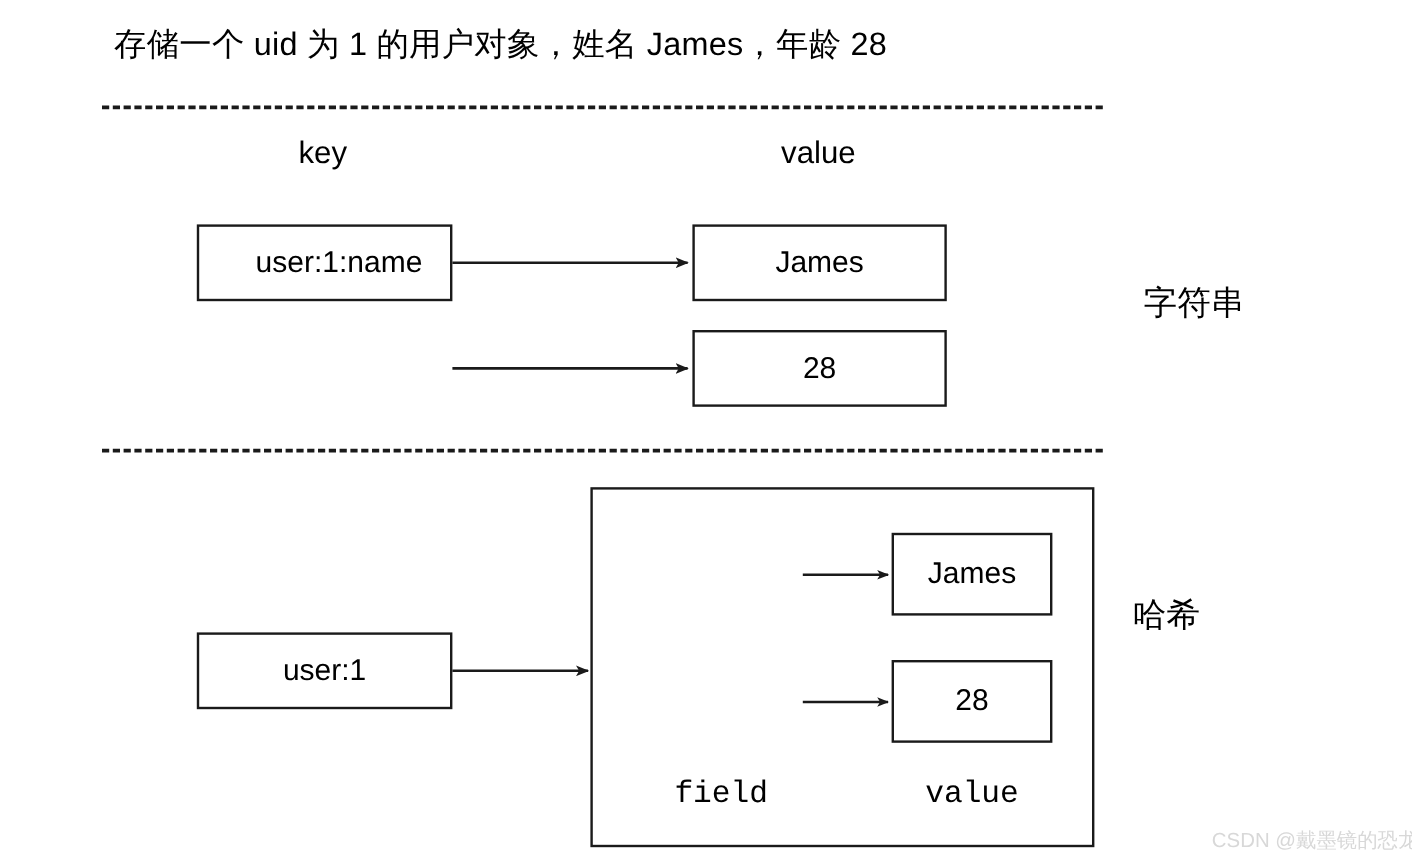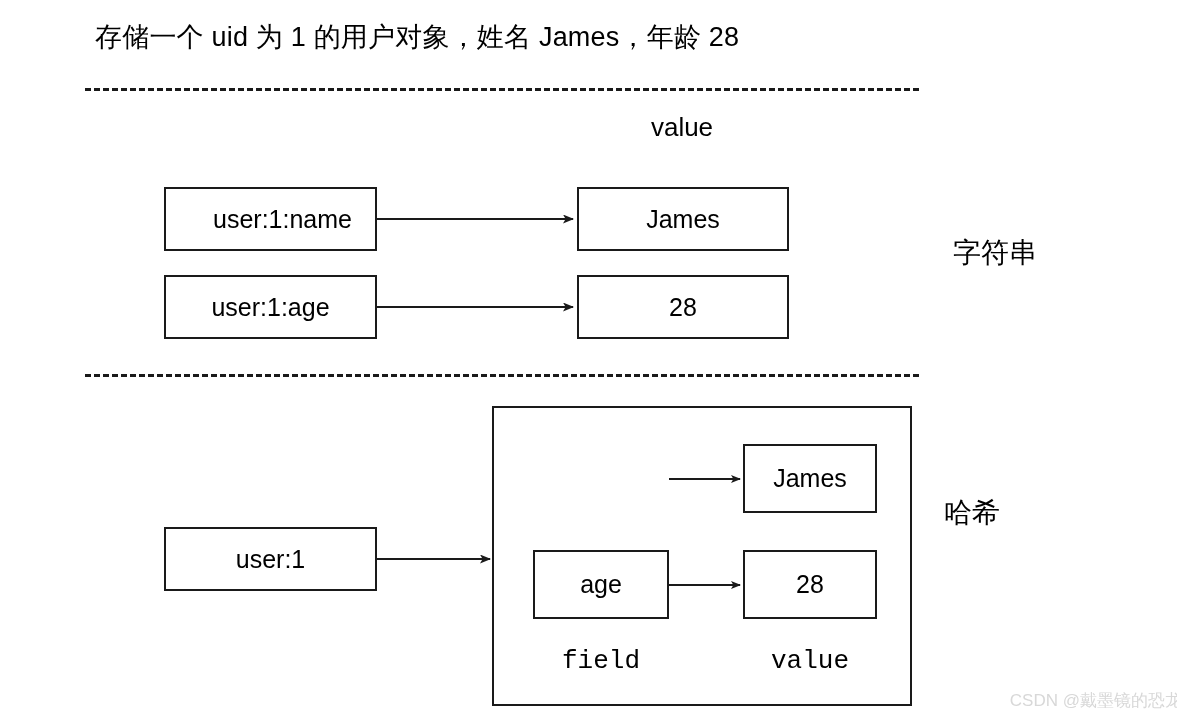--- a/index.html
+++ b/index.html
@@ -145,36 +145,35 @@
 </head>
 <body>
 
 <div class="canvas">
 
   <div class="title">存储一个 uid 为 1 的用户对象，姓名 James，年龄 28</div>
 
   <div class="divider top"></div>
   <div class="divider mid"></div>
 
+  <div class="col-head key">key</div>
   <div class="col-head value">value</div>
 
   <div class="box k-name">user:1:name</div>
   <div class="box v-name">James</div>
-  <div class="box k-age">user:1:age</div>
   <div class="box v-age">28</div>
 
   <div class="type-label str">字符串</div>
   <div class="type-label hash">哈希</div>
 
   <div class="box k-user">user:1</div>
 
   <div class="hash-outer"></div>
 
   <div class="box fv-name">James</div>
-  <div class="box f-age">age</div>
   <div class="box fv-age">28</div>
 
   <div class="caption field">field</div>
   <div class="caption value">value</div>
 
   <svg class="arrows" viewBox="0 0 1177 720" width="1177" height="720">
     <defs>
       <marker id="ah" markerWidth="11" markerHeight="9" refX="10" refY="4.5" orient="auto" markerUnits="userSpaceOnUse">
         <path d="M0,0 L11,4.5 L0,9 L2.6,4.5 Z" fill="#1a1a1a"></path>
       </marker>

